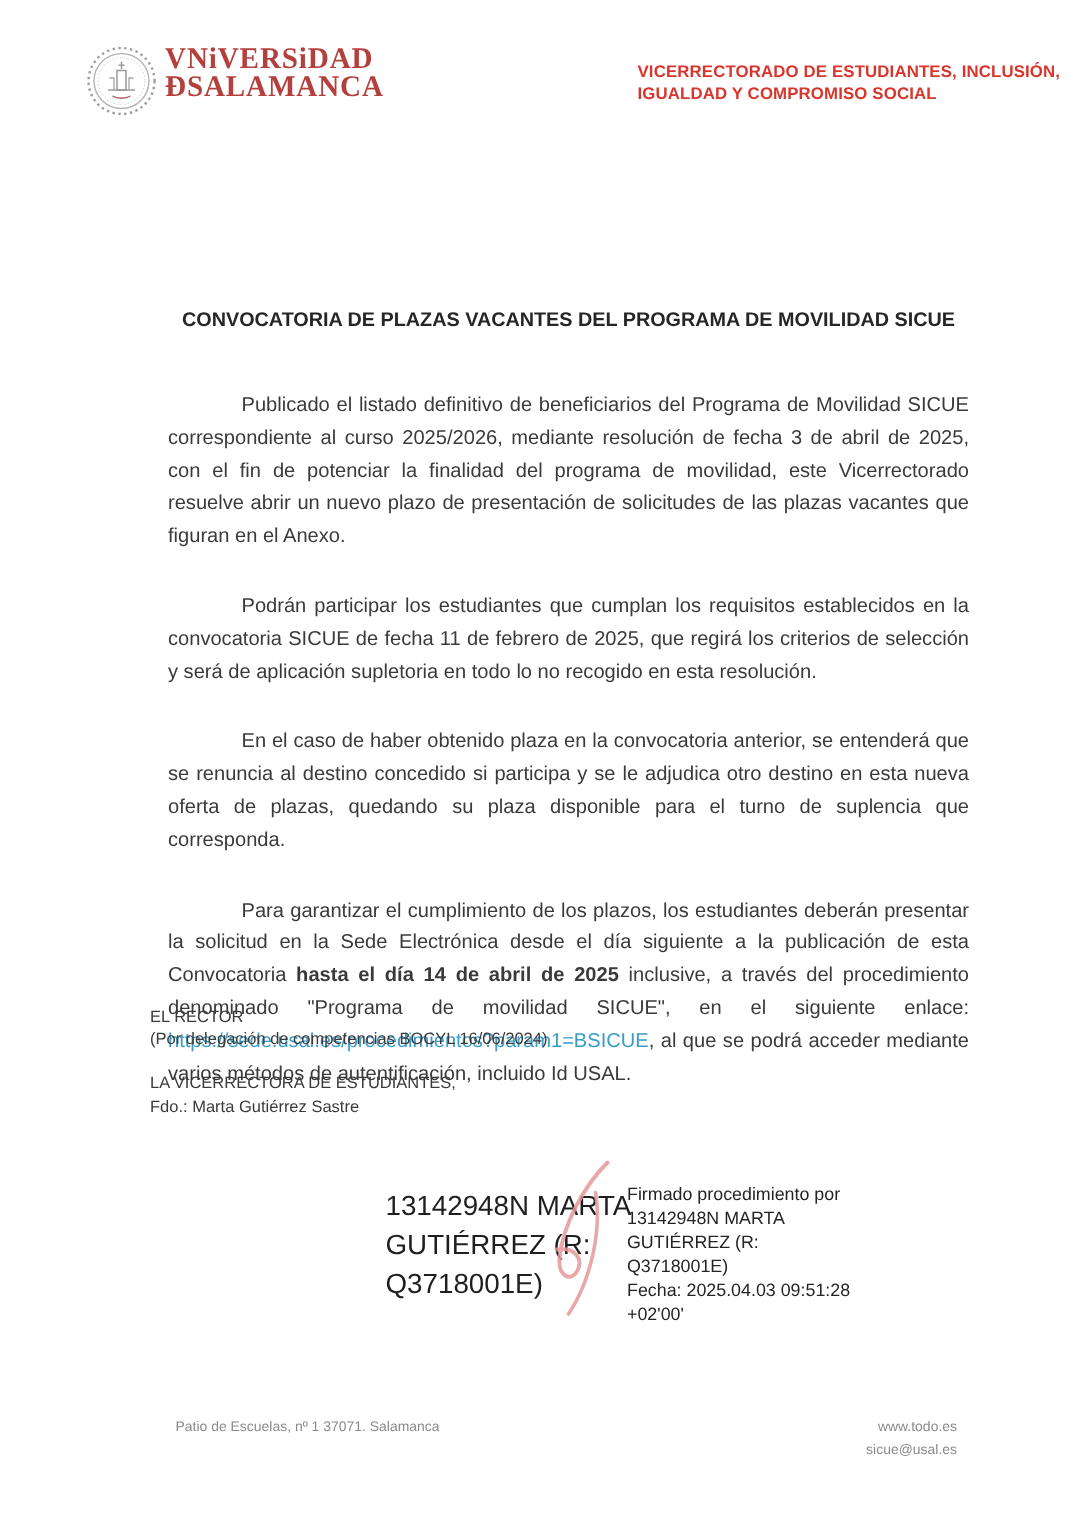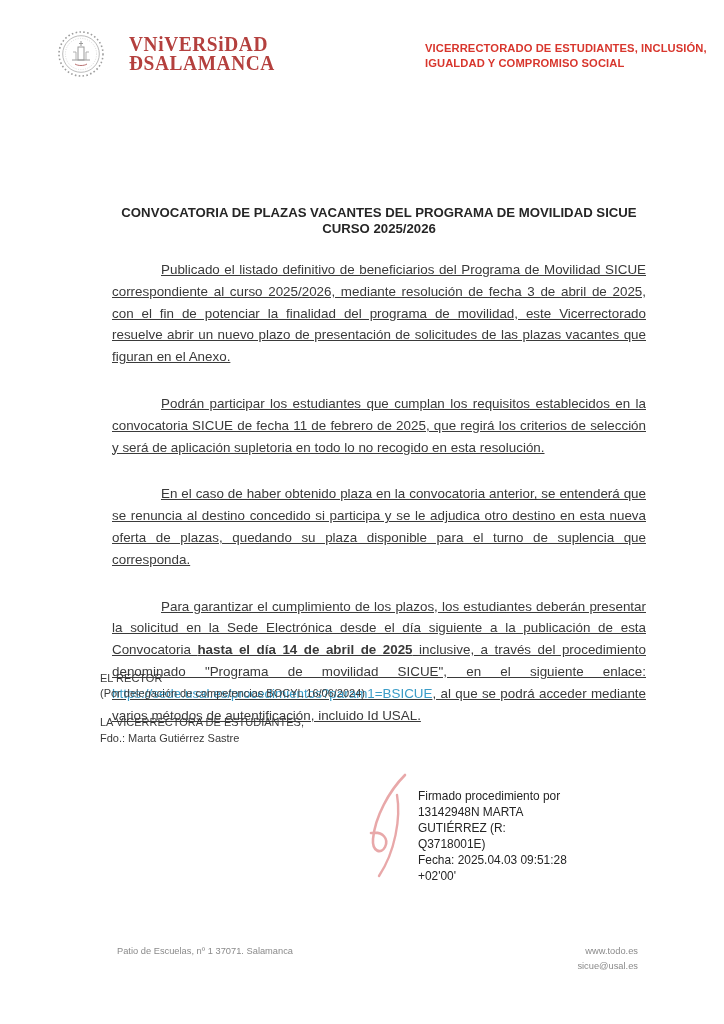--- a/index.html
+++ b/index.html
@@ -17,21 +17,21 @@
     position:relative;
     width:724px;height:1024px;
     margin:0 auto;
     background:#ffffff;
     overflow:hidden;
     font-family:"Liberation Sans", sans-serif;
     color:var(--body-text);
   }
 
   
-  .header{position:absolute;top:30px;left:57px;display:flex;align-items:center;gap:24px;}
+  .header{position:absolute;top:30px;left:57px;display:flex;align-items:flex-start;gap:5px;}
   .seal{width:48px;height:48px;flex:0 0 auto;}
   .logo-text{
     font-family:"Liberation Serif", serif;
     font-weight:700;
     color:var(--brand-red);
     font-size:20px;line-height:19px;
     letter-spacing:0.6px;
     transform:scaleX(0.97);
     transform-origin:left center;
     white-space:nowrap;
@@ -53,21 +53,21 @@
     color:var(--title-text);
   }
 
   
   .body-text{
     position:absolute;top:259px;left:112px;width:534px;
     font-size:13.4px;line-height:21.8px;
     text-align:justify;
     color:var(--body-text);
   }
-  .body-text p{margin:0 0 25px 0;text-indent:49px;text-decoration:underline;}
+  .body-text p{margin:0 0 25px 0;text-indent:49px;}
   .body-text strong{font-weight:700;}
   .doc-link{color:var(--link-blue);text-decoration:none;}
 
   
   .closing{
     position:absolute;top:671px;left:100px;width:534px;
     text-align:left;
     font-size:11px;line-height:15.2px;
     color:var(--body-text);
   }
@@ -121,39 +121,39 @@
     </div>
   </div>
 
   <div class="office">
     <div>VICERRECTORADO DE ESTUDIANTES, INCLUSIÓN,</div>
     <div>IGUALDAD Y COMPROMISO SOCIAL</div>
   </div>
 
   <div class="doc-title">
     <div>CONVOCATORIA DE PLAZAS VACANTES DEL PROGRAMA DE MOVILIDAD SICUE</div>
-    <div>CURSO 2025/2026</div>
   </div>
 
   <div class="body-text">
     <p>Publicado el listado definitivo de beneficiarios del Programa de Movilidad SICUE correspondiente al curso 2025/2026, mediante resolución de fecha 3 de abril de 2025, con el fin de potenciar la finalidad del programa de movilidad, este Vicerrectorado resuelve abrir un nuevo plazo de presentación de solicitudes de las plazas vacantes que figuran en el Anexo.</p>
     <p>Podrán participar los estudiantes que cumplan los requisitos establecidos en la convocatoria SICUE de fecha 11 de febrero de 2025, que regirá los criterios de selección y será de aplicación supletoria en todo lo no recogido en esta resolución.</p>
     <p>En el caso de haber obtenido plaza en la convocatoria anterior, se entenderá que se renuncia al destino concedido si participa y se le adjudica otro destino en esta nueva oferta de plazas, quedando su plaza disponible para el turno de suplencia que corresponda.</p>
     <p><span>Para garantizar el cumplimiento de los plazos, los estudiantes deberán presentar la solicitud en la Sede Electrónica desde el día siguiente a la publicación de esta Convocatoria </span><strong>hasta el día 14 de abril de 2025</strong><span> inclusive, a través del procedimiento denominado "Programa de movilidad SICUE", en el siguiente enlace: </span><a href="#" class="doc-link">https://sede.usal.es/procedimientos?param1=BSICUE</a><span>, al que se podrá acceder mediante varios métodos de autentificación, incluido Id USAL.</span></p>
   </div>
 
   <div class="closing">
     <div>EL RECTOR</div>
     <div>(Por delegación de competencias BOCYL 16/06/2024)</div>
     <div class="gap"></div>
     <div>LA VICERRECTORA DE ESTUDIANTES,</div>
     <div>Fdo.: Marta Gutiérrez Sastre</div>
   </div>
 
   <div class="digital-signature">
+    <div class="sig-name">13142948N MARTA GUTIÉRREZ (R: Q3718001E)</div>
     <span class="sig-flourish">
       <svg viewBox="0 0 60 108" width="60" height="108" fill="none">
         <path d="M44 3 C28 19 14 45 12 67 C11 79 20 83 24 75 C28 67 22 59 10 61" stroke="var(--flourish-pink)" stroke-width="2.6" stroke-linecap="round"></path>
         <path d="M36 23 C40 46 34 80 18 104" stroke="var(--flourish-pink)" stroke-width="2.4" stroke-linecap="round"></path>
       </svg>
     </span>
     <div class="sig-details">
       <div>Firmado procedimiento por</div>
       <div>13142948N MARTA</div>
       <div>GUTIÉRREZ (R: Q3718001E)</div>

